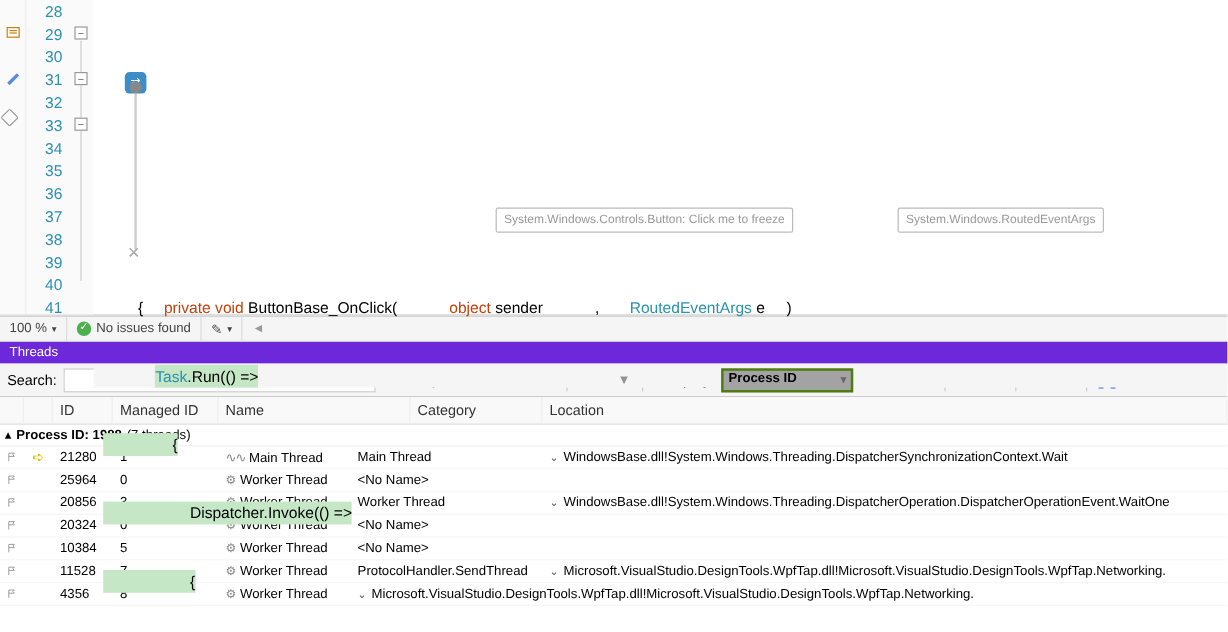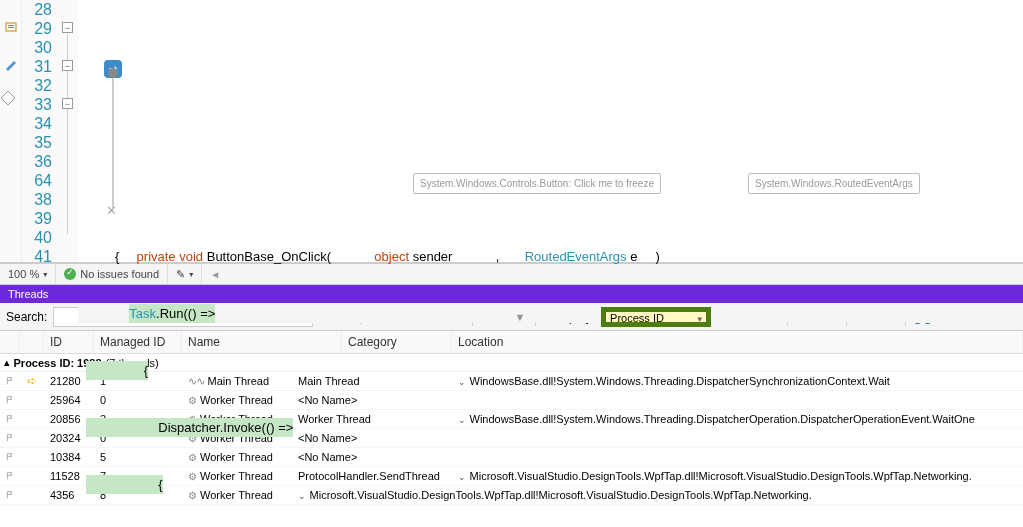--- a/index.html
+++ b/index.html
@@ -1,21 +1,21 @@
 <!DOCTYPE html>
 <html><head>
 <meta charset="utf-8">
 <style>
 * { margin: 0; padding: 0; box-sizing: border-box; font-family: "Segoe UI", Tahoma, sans-serif; }
 body { background: #fff; font-size: 12px; color: #000; width: 1023px; height: 527px; overflow: hidden; }
 
 .editor-area { display: flex; height: 263px; background: #fff; border-bottom: 1px solid #ccc; }
 .gutter-icons { width: 22px; background: #fafafa; border-right: 1px solid #eee; position: relative; }
 .gutter-icon { position: absolute; left: 3px; width: 16px; height: 16px; display: flex; align-items: center; justify-content: center; }
-.line-numbers { width: 38px; background: #fafafa; text-align: right; padding-right: 8px; color: #2b91af; font-family: Consolas, monospace; font-size: 16px; line-height: 19px; }
+.line-numbers { width: 38px; background: #fafafa; text-align: right; padding-right: 8px; color: #2b91af; font-family: Consolas, monospace; font-size: 13px; line-height: 19px; }
 .fold-gutter { width: 18px; background: #fafafa; position: relative; }
 .fold-mark { position: absolute; left: 2px; width: 11px; height: 11px; border: 1px solid #999; background: #fff; display: flex; align-items: center; justify-content: center; font-size: 9px; color: #666; cursor: pointer; }
 .fold-line { position: absolute; left: 7px; width: 1px; background: #ccc; }
 .code-pane { flex: 1; font-family: Consolas, monospace; font-size: 13px; line-height: 19px; position: relative; white-space: pre; }
 .code-line { height: 19px; padding-left: 8px; position: relative; }
 .kw { color: #c2410c; }
 .typ { color: #2b91af; }
 .highlight-green { background: #c5e7c5; display: inline-block; }
 .cursor-line { background: #f5f5f5; }
 .codelens { position: absolute; font-size: 10px; color: #999; border: 1px solid #bbb; border-radius: 2px; padding: 0 6px; background: #fff; top: -17px; white-space: nowrap; }
@@ -30,21 +30,21 @@
 
 .threads-panel { background: #fff; }
 .threads-title { background: #6d28d9; color: #fff; padding: 3px 8px; font-size: 11px; }
 .threads-toolbar { background: #f5f5f5; border-bottom: 1px solid #ccc; display: flex; align-items: center; padding: 3px 6px; gap: 6px; height: 28px; }
 .search-box { flex: 0 0 260px; height: 20px; border: 1px solid #ccc; background: #fff; display: flex; align-items: center; }
 .search-box input { border: none; flex: 1; font-size: 11px; padding: 0 4px; outline: none; }
 .dropdown-arrow { width: 16px; text-align: center; color: #666; cursor: pointer; }
 .tb-btn { padding: 2px 4px; display: flex; align-items: center; gap: 3px; cursor: pointer; }
 .red-x { color: #c00; font-weight: bold; font-size: 13px; }
 .sep { width: 1px; height: 18px; background: #ccc; }
-.combo { border: 5px solid #4d7c0f; background: #fef9c3; height: 20px; padding: 0 18px 0 4px; font-size: 11px; position: relative; min-width: 110px; }
+.combo { border: 2px solid #4d7c0f; background: #a3a3a3; height: 20px; padding: 0 18px 0 4px; font-size: 11px; position: relative; min-width: 110px; font-weight: bold; }
 .combo::after { content: "▾"; position: absolute; right: 4px; top: 2px; color: #666; font-size: 9px; }
 .icon-btn { width: 20px; height: 20px; display: flex; align-items: center; justify-content: center; cursor: pointer; color: #555; }
 .pause-icon { color: #0066cc; font-size: 12px; }
 .play-icon { color: #0a0; font-size: 12px; }
 .funnel { font-size: 11px; }
 
 .threads-header { display: flex; background: #f9f9f9; border-bottom: 1px solid #ddd; font-size: 12px; color: #333; }
 .th-col { padding: 4px 6px; border-right: 1px solid #eee; }
 .col-flag { width: 20px; }
 .col-cur { width: 24px; }
@@ -92,21 +92,21 @@
   <div class="line-numbers">
     <div>28</div>
       <div>29</div>
       <div>30</div>
       <div>31</div>
       <div>32</div>
       <div>33</div>
       <div>34</div>
       <div>35</div>
       <div>36</div>
-      <div>64</div>
+      <div>37</div>
       <div>38</div>
       <div>39</div>
       <div>40</div>
       <div>41</div>
   </div>
 
   <div class="fold-gutter">
     <div class="fold-mark" style="top:22px">−</div>
     <div class="fold-line" style="top:34px;height:200px"></div>
     <div class="fold-mark" style="top:60px">−</div>

